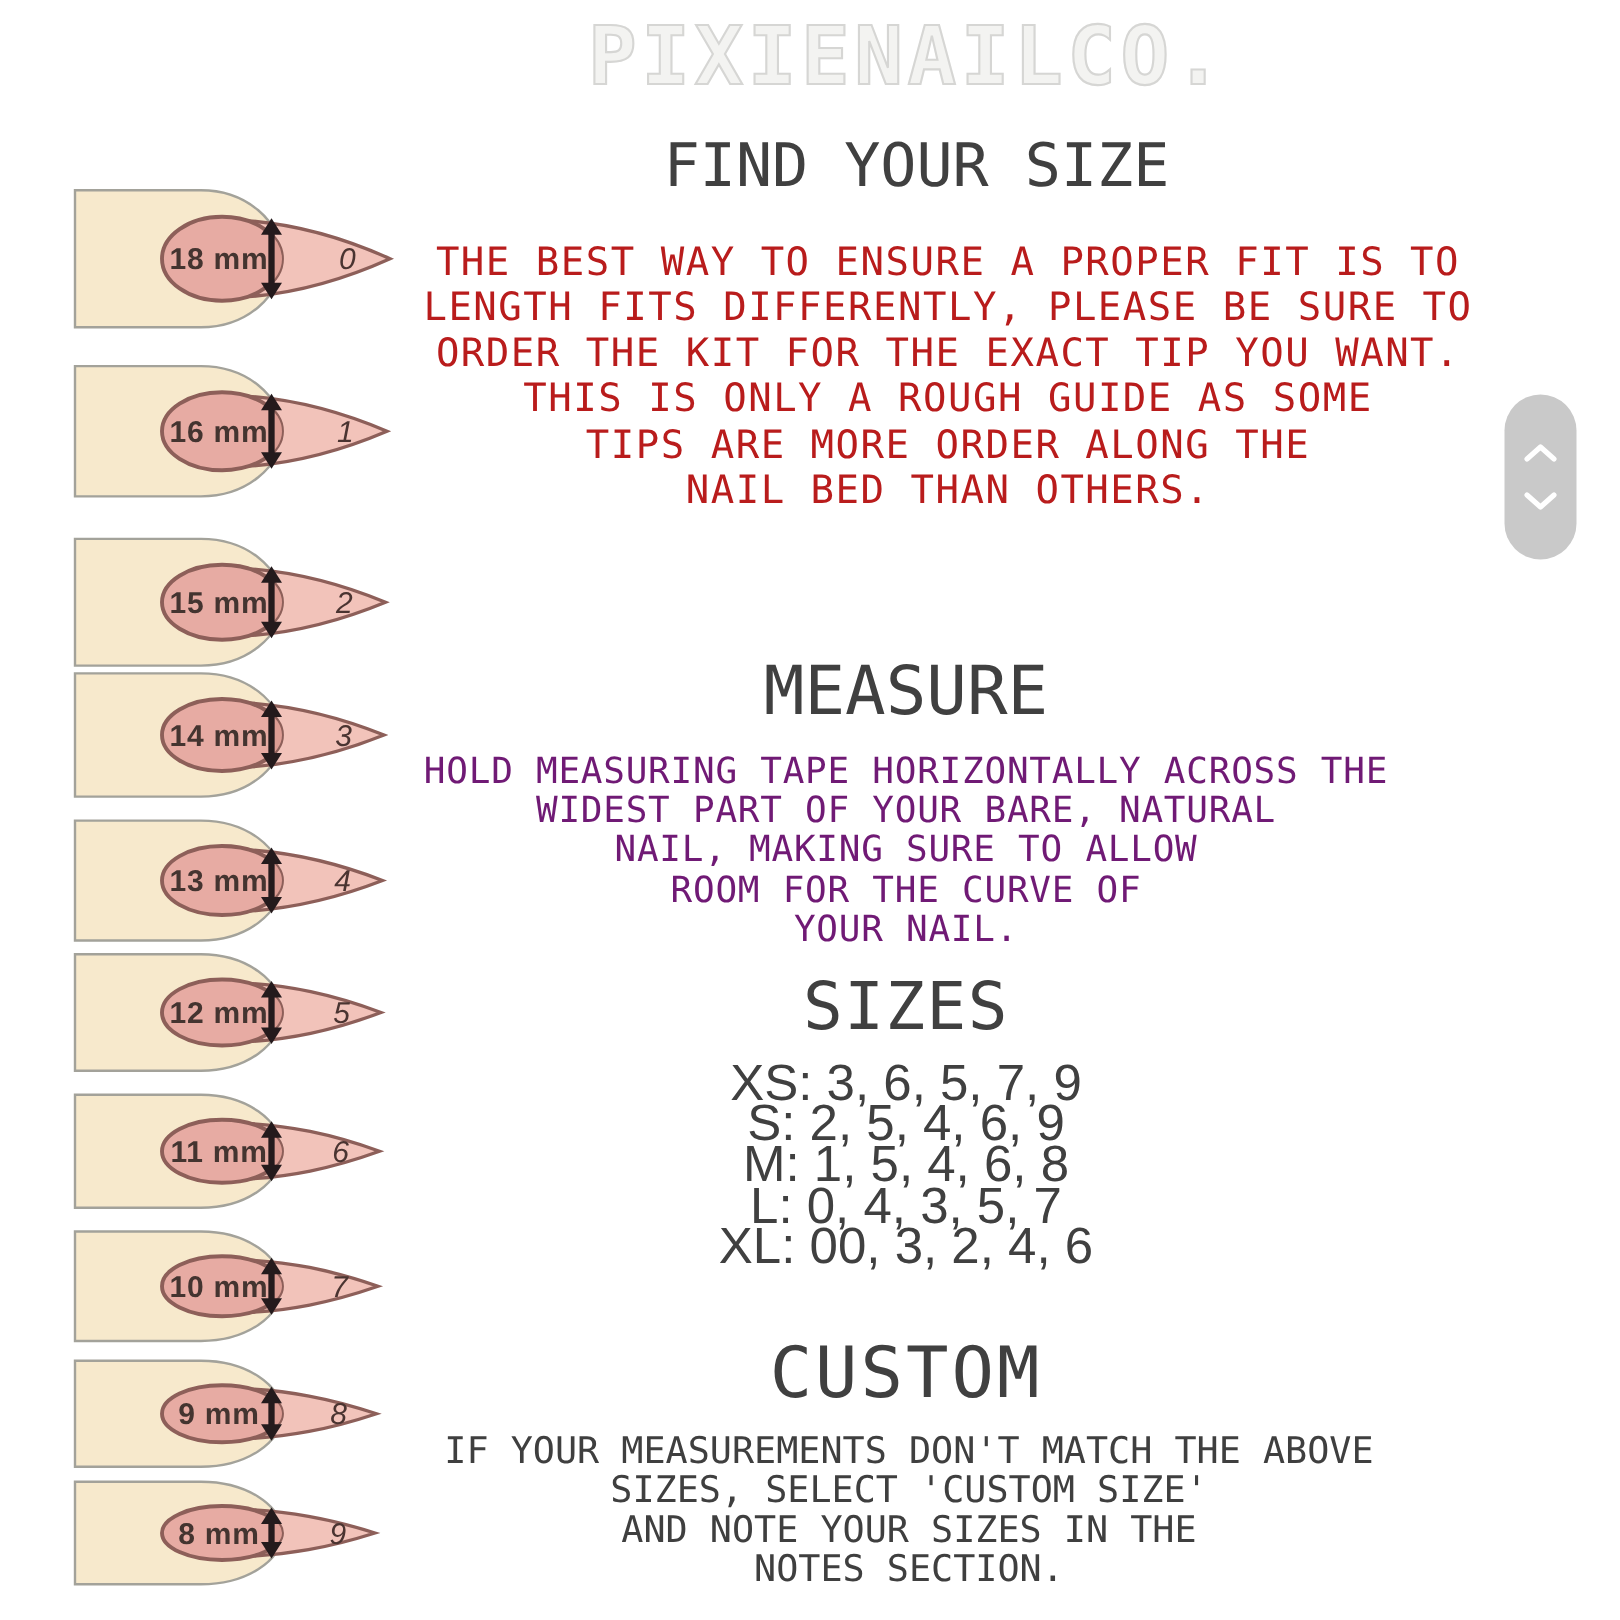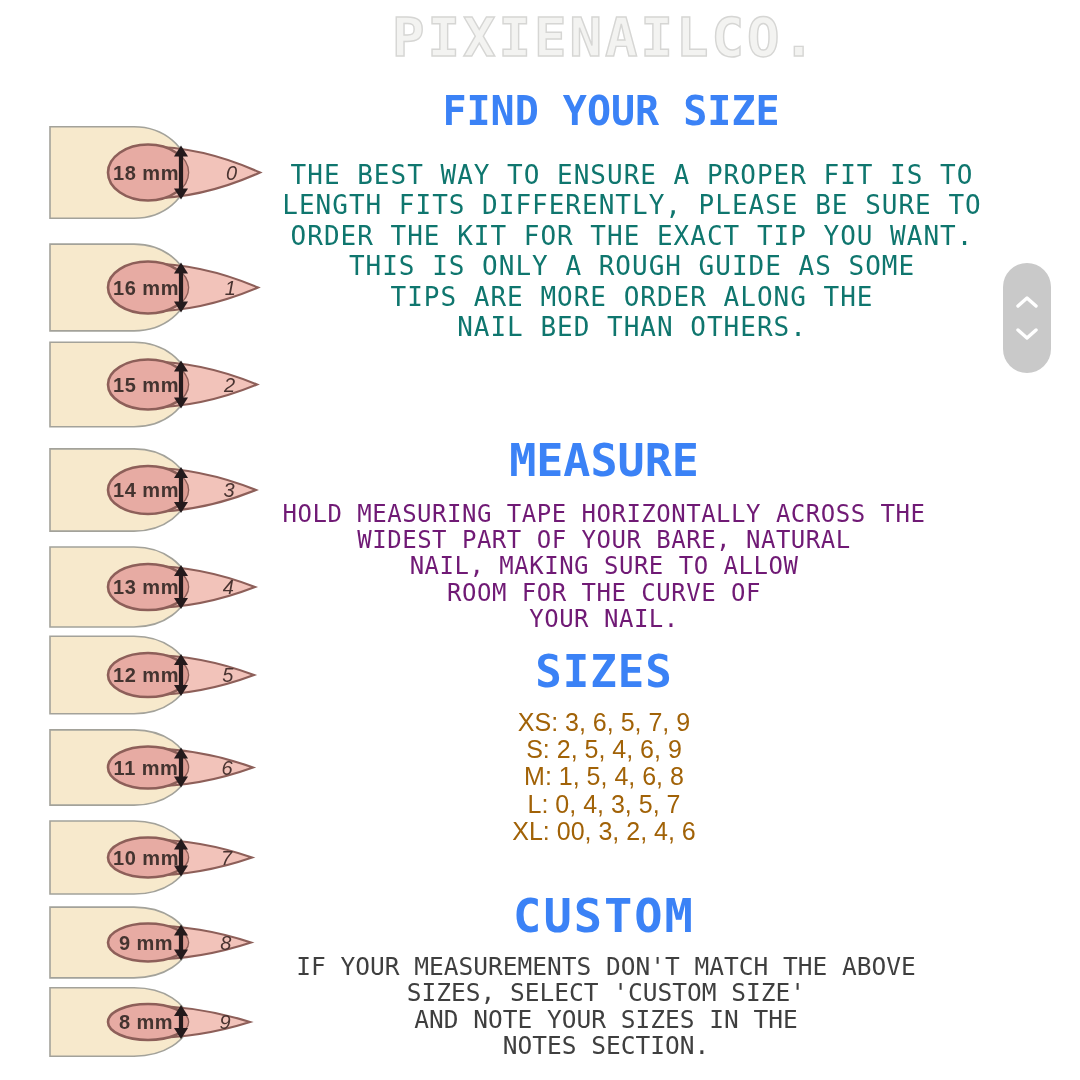--- a/index.html
+++ b/index.html
@@ -2,33 +2,33 @@
 <html><head>
 <meta charset="utf-8">
 <style>
   html,body{margin:0;padding:0;background:#ffffff;}
   #canvas{position:relative;width:1080px;height:1080px;background:#ffffff;overflow:hidden;
           font-family:"DejaVu Sans Mono", monospace;border-radius:25px;}
   .abs{position:absolute;}
   .logo{top:6px;left:265px;width:680px;text-align:center;
         font-size:54px;font-weight:bold;letter-spacing:3px;
         color:#f3f3f1;-webkit-text-stroke:1.4px #d6d6d4;white-space:pre;}
-  .head{font-weight:bold;color:#3b82f6;text-align:center;white-space:pre;}
+  .head{font-weight:normal;color:#404040;text-align:center;white-space:pre;}
   .page-title{top:88px;left:271px;width:680px;font-size:40px;}
   .measure-title{top:434px;left:264px;width:680px;font-size:45px;}
   .sizes-title{top:646px;left:264px;width:680px;font-size:44px;letter-spacing:1px;}
   .custom-title{top:888px;left:264px;width:680px;font-size:47px;letter-spacing:2px;}
   .para{text-align:center;}
   .tline{white-space:pre;}
   .intro-text{top:160px;left:262px;width:740px;font-size:26px;line-height:30.4px;
-              letter-spacing:1px;color:#0f766e;}
+              letter-spacing:1px;color:#b91c1c;}
   .measure-text{top:501px;left:264px;width:680px;font-size:24px;line-height:26.2px;
               letter-spacing:0.5px;color:#701a75;}
-  .sizes-list{top:709px;left:264px;width:680px;font-size:25px;line-height:27.2px;
-              color:#a16207;font-family:"Liberation Sans",sans-serif;}
+  .sizes-list{top:709px;left:264px;width:680px;font-size:34px;line-height:27.2px;
+              color:#404040;font-family:"Liberation Sans",sans-serif;}
   .custom-text{top:954px;left:264px;width:684px;font-size:24.5px;line-height:26.3px;
               color:#3f3f3f;}
   .nail-chart{top:0;left:42px;width:240px;height:1080px;}
   .nail-row{position:absolute;left:0;width:240px;}
   .mm-label{font-family:"Liberation Sans",sans-serif;font-size:20px;font-weight:600;
             fill:#443430;letter-spacing:0.5px;}
   .size-num{font-family:"Liberation Sans",sans-serif;font-size:20px;fill:#4a3431;
             font-style:italic;}
   .scroll-pill{top:263px;left:1003px;width:48px;height:110px;background:#c9c9c9;
                border-radius:24px;display:flex;flex-direction:column;align-items:center;
@@ -108,21 +108,21 @@
      <path d="M106 25.5 C150 25.5 186.74 37.019999999999996 216 49.5
           C186.74 61.980000000000004 150 73.5 106 73.5 Z" fill="#f2c3ba" stroke="#8d5f59" stroke-width="2.2"></path>
      <ellipse cx="106" cy="49.5" rx="40" ry="26" fill="#e7aba3" stroke="#8d5f59" stroke-width="2.6"></ellipse>
      <ellipse cx="106" cy="49.5" rx="40" ry="26" fill="#dc9c93" clip-path="url(#clip1)"></ellipse>
      <line x1="139" y1="33.5" x2="139" y2="65.5" stroke="#241a1c" stroke-width="4.2"></line>
      <polygon points="132,35.5 146,35.5 139,24.5" fill="#241a1c"></polygon>
      <polygon points="132,63.5 146,63.5 139,74.5" fill="#241a1c"></polygon>
      <text class="mm-label" x="104" y="56.5" text-anchor="middle">16 mm</text>
      <text class="size-num" x="188.28" y="56.5" text-anchor="middle">1</text>
    </svg></div>
-      <div class="nail-row" style="top: 336px; height: 97px;"><svg width="240" height="97" viewBox="0 0 240 97">
+      <div class="nail-row" style="top: 353px; height: 97px;"><svg width="240" height="97" viewBox="0 0 240 97">
      <defs>
             <clipPath id="clip2">
               <rect x="139" y="0" width="20" height="97"></rect>
             </clipPath>
           </defs>
      <path d="M8 6.25 L92 6.25 A54 42.25 0 0 1 92 90.75 L8 90.75 Z" fill="#f7e9cc" stroke="#a3a29a" stroke-width="1.6"></path>
      <path d="M106 25.5 C150 25.5 186.12 36.54 215 48.5
           C186.12 60.46 150 71.5 106 71.5 Z" fill="#f2c3ba" stroke="#8d5f59" stroke-width="2.2"></path>
      <ellipse cx="106" cy="48.5" rx="40" ry="25" fill="#e7aba3" stroke="#8d5f59" stroke-width="2.6"></ellipse>
      <ellipse cx="106" cy="48.5" rx="40" ry="25" fill="#dc9c93" clip-path="url(#clip2)"></ellipse>

